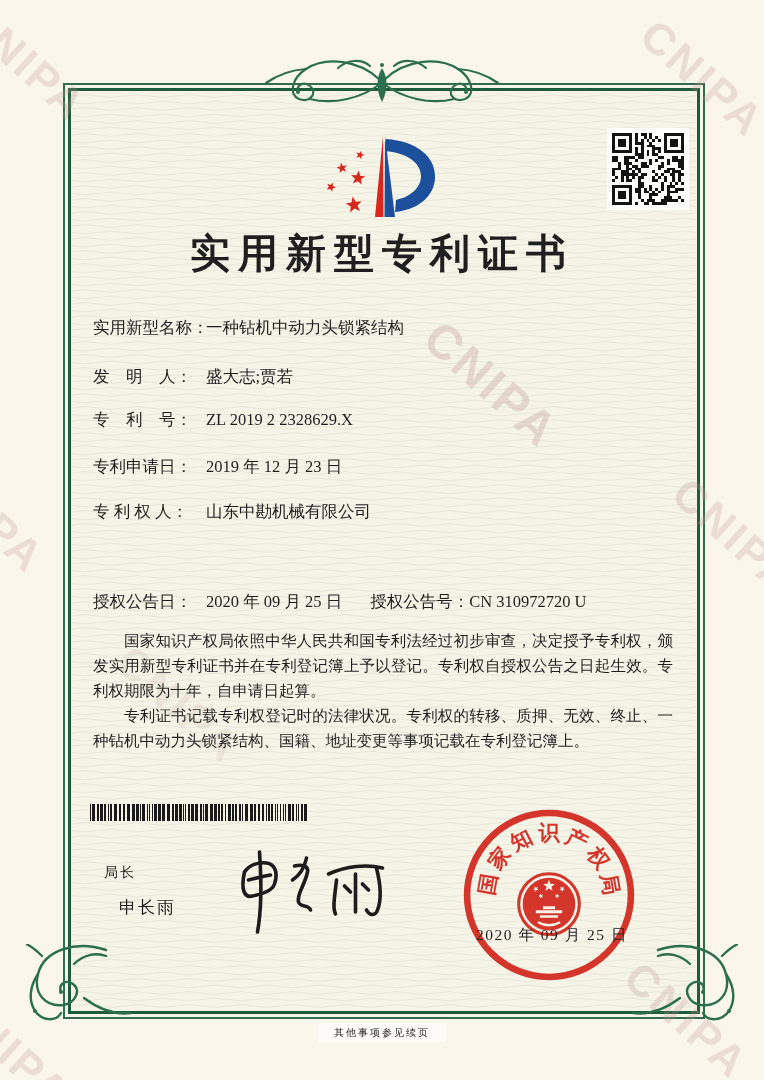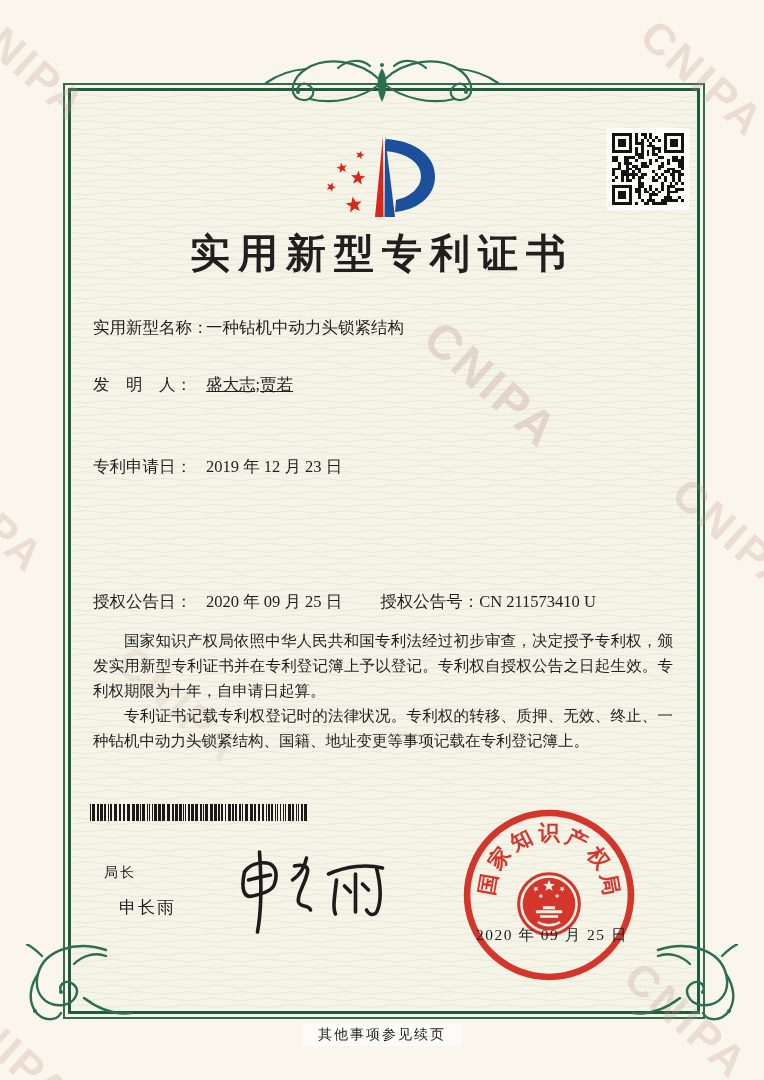--- a/index.html
+++ b/index.html
@@ -13,28 +13,28 @@
   .frame{position:absolute;left:63px;top:83px;width:638px;height:932px;background:#f6f3e7;
          border:2px solid #336b50;box-shadow:inset 0 0 0 3px #f6f3e7, inset 0 0 0 6px #1d5c3c;z-index:1;}
   .waves{position:absolute;left:7px;top:7px;z-index:0;}
   .orn{position:absolute;z-index:3;}
   .content{position:absolute;z-index:4;}
   .cert-no{left:95px;top:127px;font-size:16px;letter-spacing:2.5px;}
   .qr-box{left:607px;top:128px;width:72px;height:72px;background:#fdfdfb;padding:5px;}
   .title{left:63px;top:226px;width:638px;text-align:center;font-size:40px;font-weight:600;letter-spacing:8px;}
   .frow{left:93px;font-size:16.5px;white-space:nowrap;}
   .flabel{display:inline-block;width:113px;}
-  .flabel2{display:inline-block;margin-left:38px;}
+  .flabel2{display:inline-block;margin-left:28px;}
   .paras{left:93px;top:628px;width:580px;font-size:15.5px;line-height:25px;text-align:justify;}
   .paras p{margin:0;text-indent:2em;}
   .sig-label{left:104px;top:864px;font-size:14px;letter-spacing:2px;}
   .sig-name{left:119px;top:896px;font-size:17px;letter-spacing:2px;}
   .seal-date{left:476px;top:925px;font-size:15.5px;letter-spacing:1.5px;white-space:nowrap;z-index:6;}
   .page-info{left:63px;top:982px;width:638px;text-align:center;font-size:14.5px;letter-spacing:1px;}
-  .cont-note{left:0;top:1026px;width:764px;text-align:center;font-size:14px;z-index:4;}
+  .cont-note{left:0;top:1026px;width:764px;text-align:center;font-size:10px;z-index:4;}
   .cont-note span{background:rgba(255,255,255,0.6);padding:4px 16px;letter-spacing:2px;}
   .seal-wrap{left:460px;top:806px;z-index:5;}
   .sign-wrap{left:226px;top:840px;z-index:5;}
 </style>
 </head>
 <body>
 
 <div class="page">
 
   <div class="frame">
@@ -559,28 +559,34 @@
     <path d="M63,12 L55,93 L63.5,93 Z" fill="#d8281c"></path>
     <path d="M65,12 L64.5,93 L75,93 Z" fill="#1c4f9c"></path>
     <path d="M66,15 C97,17 116,33 115,54 C114,74 96,86 75,88 L76,76 C90,73 101,64 101,52 C101,38 86,29 65,27 Z" fill="#1c4f9c"></path>
   </svg>
 
   <div class="content frow" style="top:317px;">
     <span class="flabel">实用新型名称：</span><span>一种钻机中动力头锁紧结构</span>
   </div>
 
   <div class="content title">实用新型专利证书</div>
-  <div class="content frow" style="top:374px;text-decoration:underline;">
+  <div class="content frow" style="top:366px;">
     <span class="flabel">发　明　人：</span><span>盛大志;贾若</span>
+  </div>
+  <div class="content frow" style="top:409px;">
+    <span class="flabel">专　利　号：</span><span>ZL 2019 2 2328629.X</span>
   </div>
   <div class="content frow" style="top:456px;font-family:Liberation Serif, serif;">
     <span class="flabel">专利申请日：</span><span>2019 年 12 月 23 日</span>
   </div>
+  <div class="content frow" style="top:501px;">
+    <span class="flabel">专 利 权 人：</span><span>山东中勘机械有限公司</span>
+  </div>
   <div class="content frow" style="top:591px;">
-    <span class="flabel">授权公告日：</span><span>2020 年 09 月 25 日</span><span class="flabel2">授权公告号：</span><span>CN 211573410 U</span>
+    <span class="flabel">授权公告日：</span><span>2020 年 09 月 25 日</span><span class="flabel2">授权公告号：</span><span>CN 310972720 U</span>
   </div>
 
   <div class="content paras">
     <p>国家知识产权局依照中华人民共和国专利法经过初步审查，决定授予专利权，颁发实用新型专利证书并在专利登记簿上予以登记。专利权自授权公告之日起生效。专利权期限为十年，自申请日起算。</p>
     <p>专利证书记载专利权登记时的法律状况。专利权的转移、质押、无效、终止、一种钻机中动力头锁紧结构、国籍、地址变更等事项记载在专利登记簿上。</p>
   </div>
 
   <svg class="content" style="left:90px;top:803px;" id="barcode" width="222" height="20">
       <rect x="0" y="1" width="1" height="17" fill="#1a1a1a"></rect>
       <rect x="2" y="1" width="3" height="17" fill="#1a1a1a"></rect>

